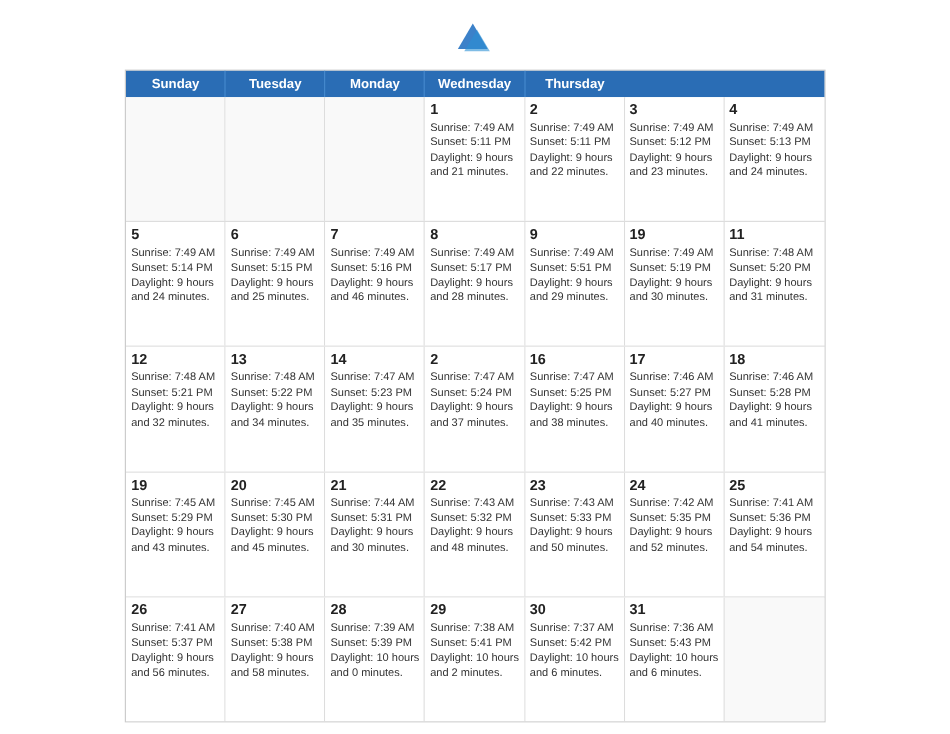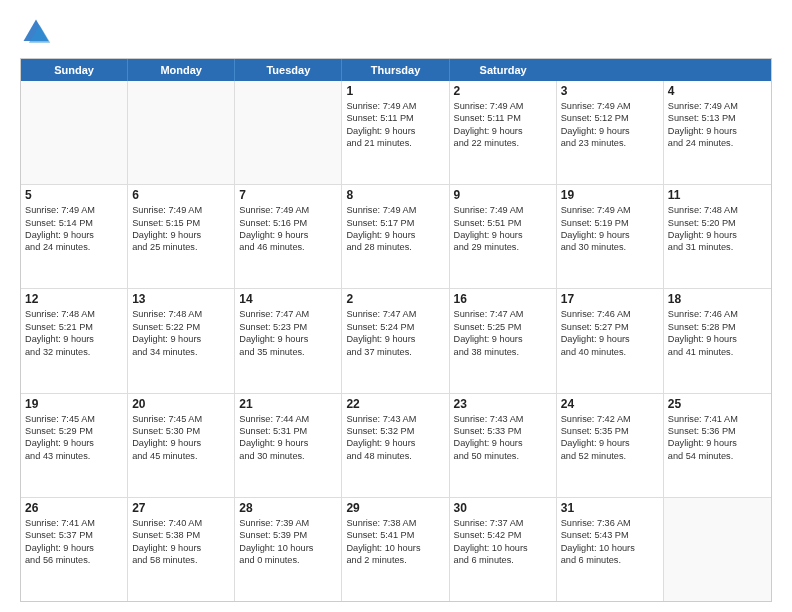--- a/index.html
+++ b/index.html
@@ -9,20 +9,21 @@
       width: 792px;
       height: 612px;
       overflow: hidden;
     }
     .page {
       width: 792px;
       height: 612px;
       padding: 16px 20px 10px 20px;
       display: flex;
       flex-direction: column;
+      align-items: center;
     }
     .header {
       display: flex;
       justify-content: space-between;
       align-items: flex-start;
       margin-bottom: 10px;
     }
     .logo {
       display: flex;
       align-items: center;
@@ -125,24 +126,24 @@
     </div>
     <div class="title-block">
       <div class="month-year"></div>
       <div class="location"></div>
     </div>
   </div>
 
   <div class="calendar">
     <div class="cal-header-row">
     <div class="cal-header-cell">Sunday</div>
+        <div class="cal-header-cell">Tuesday</div>
         <div class="cal-header-cell">Monday</div>
-        <div class="cal-header-cell">Tuesday</div>
+        <div class="cal-header-cell">Wednesday</div>
         <div class="cal-header-cell">Thursday</div>
-        <div class="cal-header-cell">Saturday</div>
       </div>
     <div class="cal-body">
     <div class="cal-row">
           <div class="cal-cell empty"></div>
           <div class="cal-cell empty"></div>
           <div class="cal-cell empty"></div>
           <div class="cal-cell">
             <div class="day-num">1</div>
             <div class="cell-line">Sunrise: 7:49 AM</div>
             <div class="cell-line">Sunset: 5:11 PM</div>

